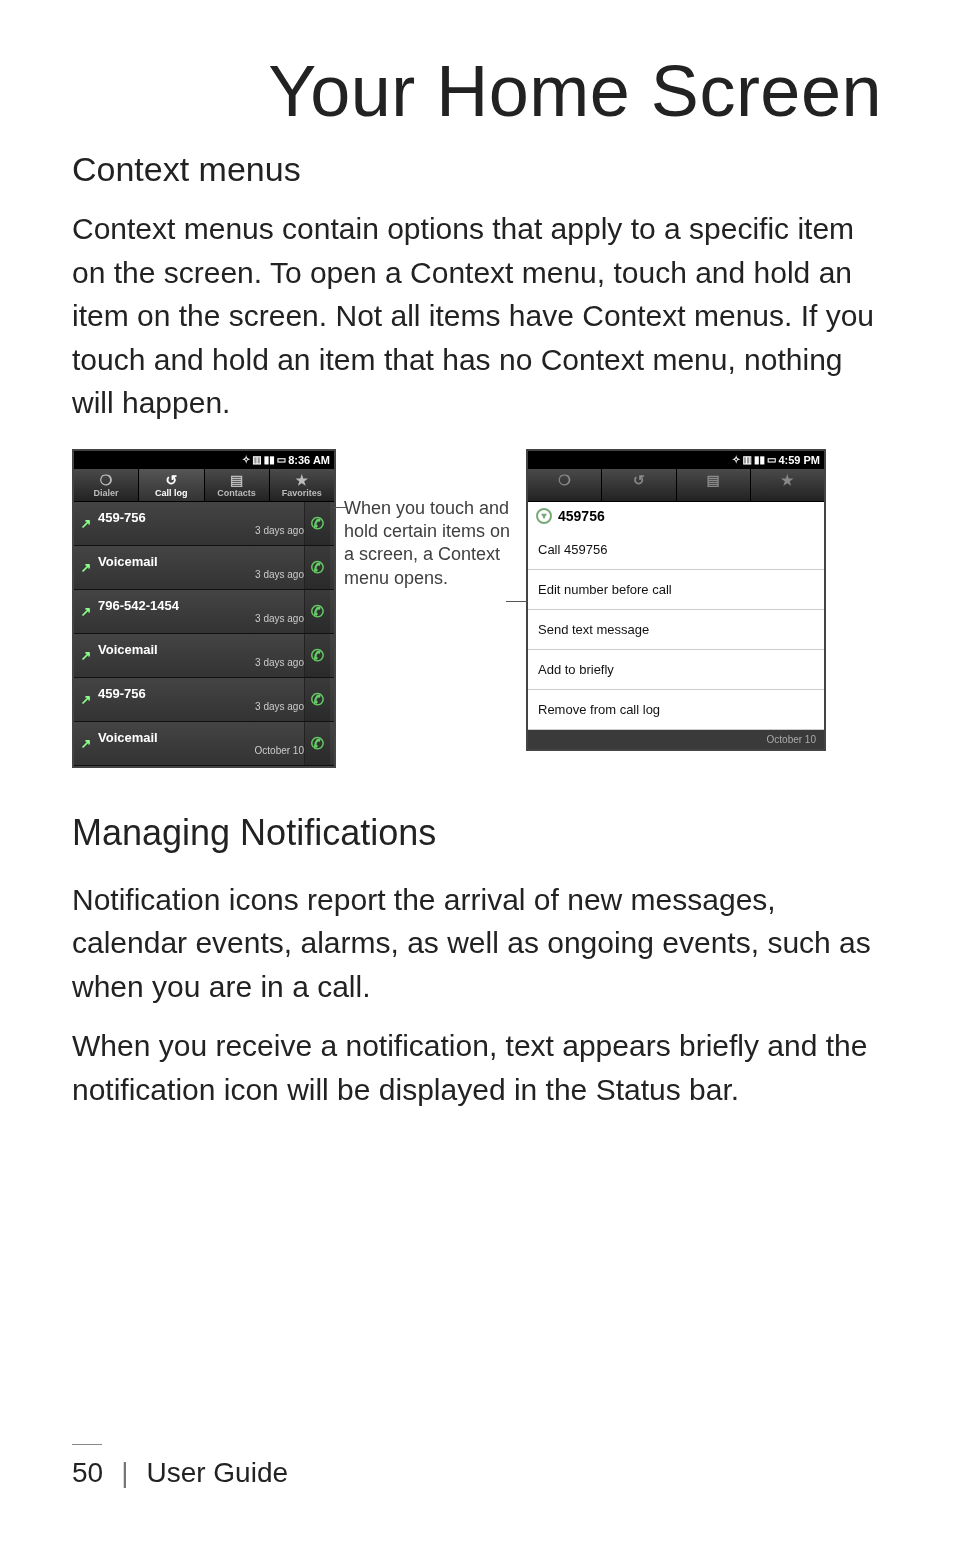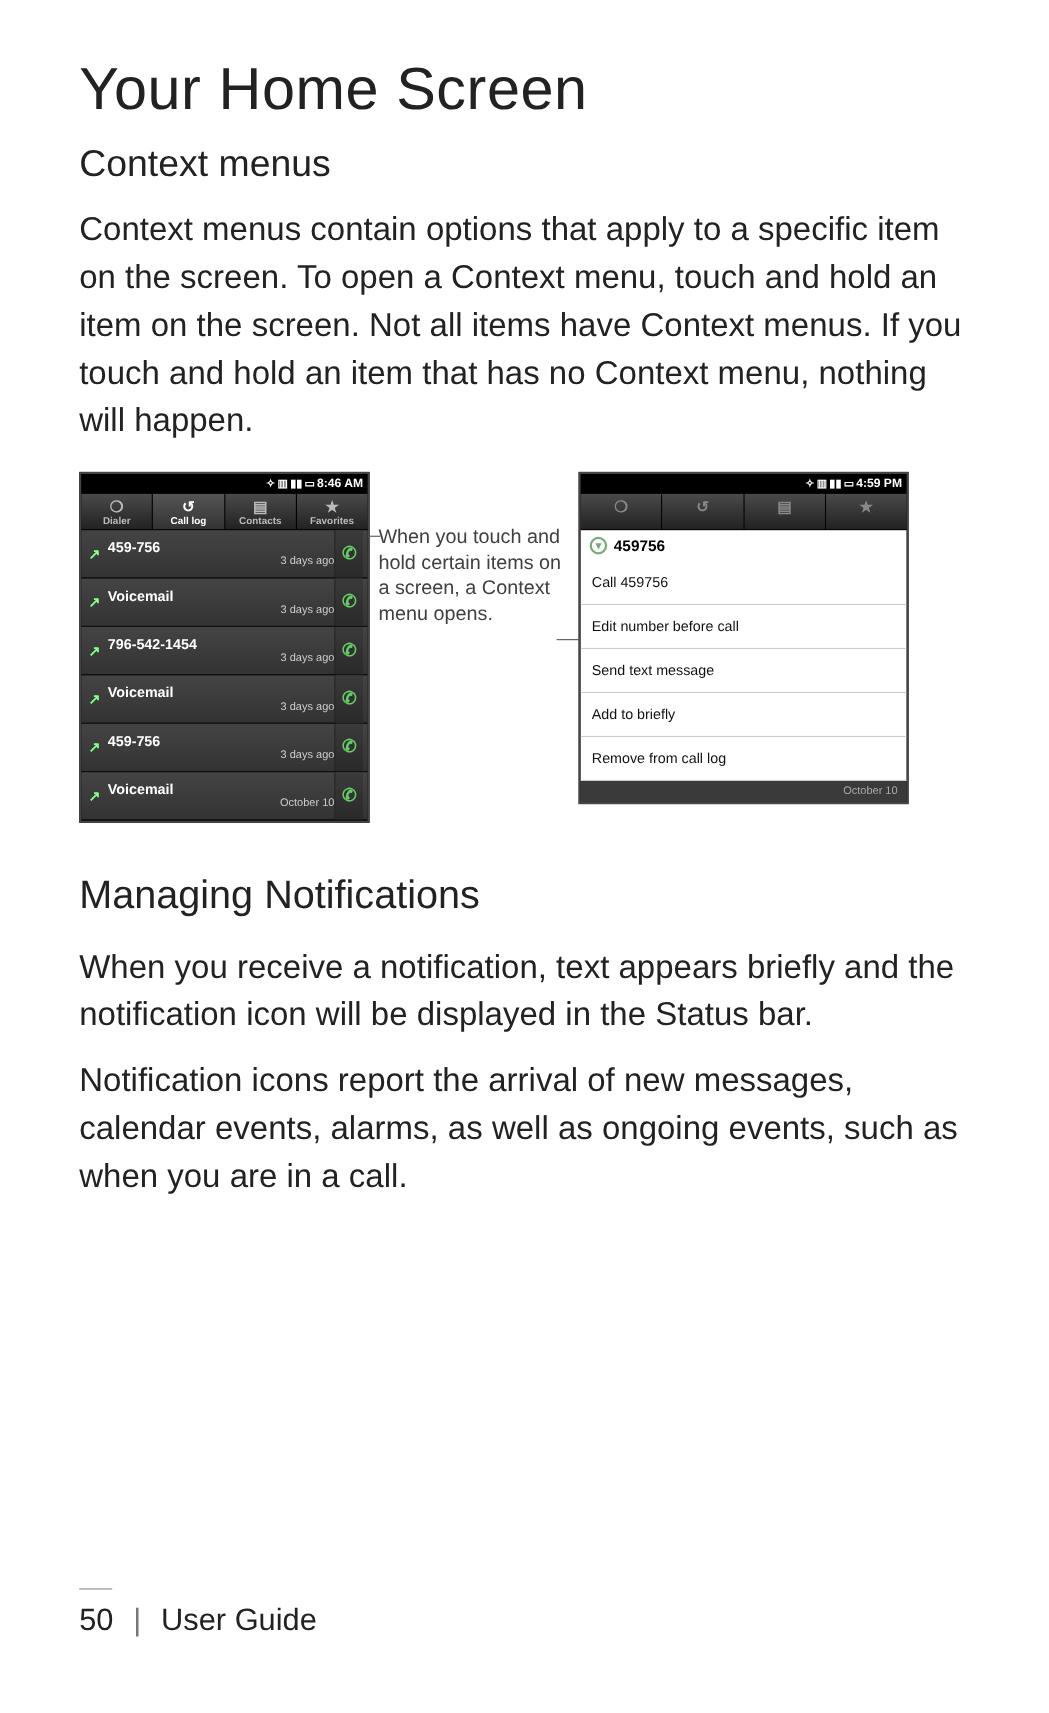--- a/index.html
+++ b/index.html
@@ -8,24 +8,25 @@
     height: 1557px;
     background: #fff;
     font-family: "Helvetica Neue", Arial, sans-serif;
     color: #222;
     position: relative;
   }
   .page {
     padding: 50px 72px 0 72px;
   }
   h1.page-title {
-    font-size: 54px;
+    font-size: 72px;
     font-weight: 300;
     letter-spacing: 0.5px;
     margin-bottom: 18px;
+    text-align: right;
   }
   h2.sub-title {
     font-size: 34px;
     font-weight: 400;
     margin-bottom: 18px;
   }
   h2.section-title {
     font-size: 36px;
     font-weight: 500;
     margin-top: 44px;
@@ -201,21 +202,21 @@
   <p class="body">Context menus contain options that apply to a specific item on the screen. To open a Context menu, touch and hold an item on the screen. Not all items have Context menus. If you touch and hold an item that has no Context menu, nothing will happen.</p>
 
   <div class="shots">
 
     <div class="phone">
       <div class="statusbar">
         <span class="sicon">✧</span>
         <span class="sicon">▥</span>
         <span class="sicon">▮▮</span>
         <span class="sicon">▭</span>
-        <span>8:46 AM</span>
+        <span>8:36 AM</span>
       </div>
       <div class="tabs">
         <div class="tab">
           <span class="ticon">❍</span>
           <span>Dialer</span>
         </div>
         <div class="tab active">
           <span class="ticon">↺</span>
           <span>Call log</span>
         </div>
@@ -326,22 +327,22 @@
       <div class="ctx-footer">
         <span class="hint"></span>
         <span>October 10</span>
       </div>
     </div>
 
   </div>
 
   <h2 class="section-title">Managing Notifications</h2>
 
+  <p class="body">Notification icons report the arrival of new messages, calendar events, alarms, as well as ongoing events, such as when you are in a call.</p>
   <p class="body">When you receive a notification, text appears briefly and the notification icon will be displayed in the Status bar.</p>
-  <p class="body">Notification icons report the arrival of new messages, calendar events, alarms, as well as ongoing events, such as when you are in a call.</p>
 </div>
 
 <div class="page-footer">
   <div class="rule"></div>
   <div class="line">
     <span class="pn">50</span>
     <span class="sep">|</span>
     <span>User Guide</span>
   </div>
 </div>

